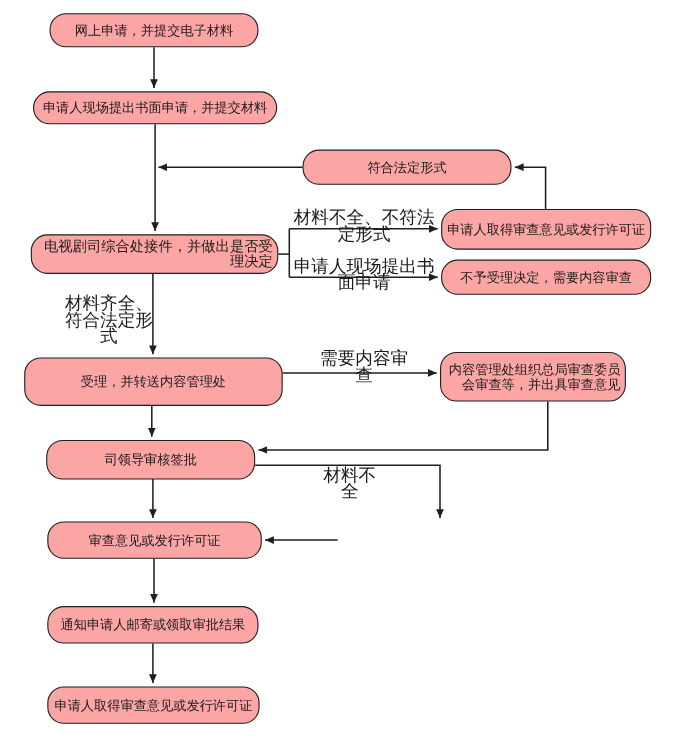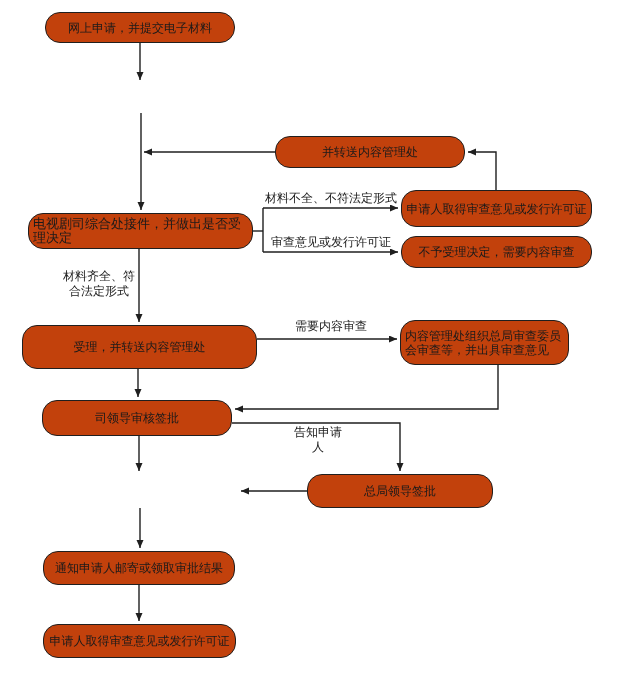--- a/index.html
+++ b/index.html
@@ -4,27 +4,27 @@
 <style>
   html,body { margin:0; padding:0; background:#ffffff; }
   .canvas {
     position:relative; width:635px; height:679px; background:#ffffff;
     font-family:"Liberation Serif","DejaVu Serif",serif; color:#1a1a1a;
     overflow:hidden;
   }
   svg.wires { position:absolute; left:0; top:0; width:635px; height:679px; pointer-events:none; }
   .node {
     position:absolute; box-sizing:border-box;
-    border:1.5px solid #1f1f1f; border-radius:15px; background:#c2410c;
+    border:1.5px solid #1f1f1f; border-radius:15px; background:#fca5a5;
     display:flex; align-items:center; justify-content:center;
-    text-align:left; font-size:12px; line-height:14px; padding:2px 4px;
+    text-align:right; font-size:12px; line-height:14px; padding:2px 4px;
   }
   .fs11 { font-size:13px; }
   .edge-label {
-    position:absolute; font-size:12px; line-height:15px; text-align:center;
+    position:absolute; font-size:16px; line-height:15px; text-align:center;
     color:#1a1a1a; background:transparent;
   }
 </style>
 </head>
 <body>
 
 <div class="canvas">
 
   <svg class="wires" viewBox="0 0 635 679" xmlns="http://www.w3.org/2000/svg">
     <defs>
@@ -48,45 +48,46 @@
       <path d="M232,423 L400,423 L400,471" marker-end="url(#arr)"></path>
       <path d="M139,432 L139,471" marker-end="url(#arr)"></path>
       <path d="M307,491 L241,491" marker-end="url(#arr)"></path>
       <path d="M140,508 L140,548" marker-end="url(#arr)"></path>
       <path d="M139,585 L139,621" marker-end="url(#arr)"></path>
     </g>
   </svg>
 
   <div class="node" style="left:45px;top:12px;width:190px;height:31px">网上申请，并提交电子材料</div>
 
+  <div class="node" style="left:30px;top:83px;width:222px;height:30px">申请人现场提出书面申请，并提交材料</div>
 
-  <div class="node" style="left:275px;top:136px;width:190px;height:32px">并转送内容管理处</div>
+  <div class="node" style="left:275px;top:136px;width:190px;height:32px">符合法定形式</div>
 
   <div class="node fs11" style="left:28px;top:213px;width:225px;height:36px">电视剧司综合处接件，并做出是否受理决定</div>
 
   <div class="node" style="left:401px;top:190px;width:191px;height:37px">申请人取得审查意见或发行许可证</div>
 
   <div class="node" style="left:401px;top:236px;width:191px;height:32px">不予受理决定，需要内容审查</div>
 
   <div class="node" style="left:22px;top:325px;width:235px;height:44px">受理，并转送内容管理处</div>
 
   <div class="node" style="left:400px;top:320px;width:169px;height:45px">内容管理处组织总局审查委员会审查等，并出具审查意见</div>
 
   <div class="node" style="left:42px;top:400px;width:190px;height:36px">司领导审核签批</div>
 
-  <div class="node" style="left:307px;top:474px;width:186px;height:34px">总局领导签批</div>
 
+  <div class="node" style="left:43px;top:474px;width:195px;height:34px">审查意见或发行许可证</div>
 
   <div class="node" style="left:43px;top:551px;width:192px;height:34px">通知申请人邮寄或领取审批结果</div>
 
   <div class="node" style="left:43px;top:624px;width:193px;height:34px">申请人取得审查意见或发行许可证</div>
 
   <div class="edge-label" style="left:262px;top:191px;width:138px">材料不全、不符法定形式</div>
 
-  <div class="edge-label" style="left:262px;top:235px;width:138px">审查意见或发行许可证</div>
+  <div class="edge-label" style="left:262px;top:235px;width:138px">申请人现场提出书面申请</div>
 
   <div class="edge-label" style="left:58px;top:269px;width:82px">材料齐全、符合法定形式</div>
 
   <div class="edge-label" style="left:291px;top:319px;width:80px">需要内容审查</div>
 
-  <div class="edge-label" style="left:292px;top:425px;width:52px">告知申请人</div>
+  <div class="edge-label" style="left:292px;top:425px;width:52px">材料不全</div>
 
 </div>
 
 </body></html>

